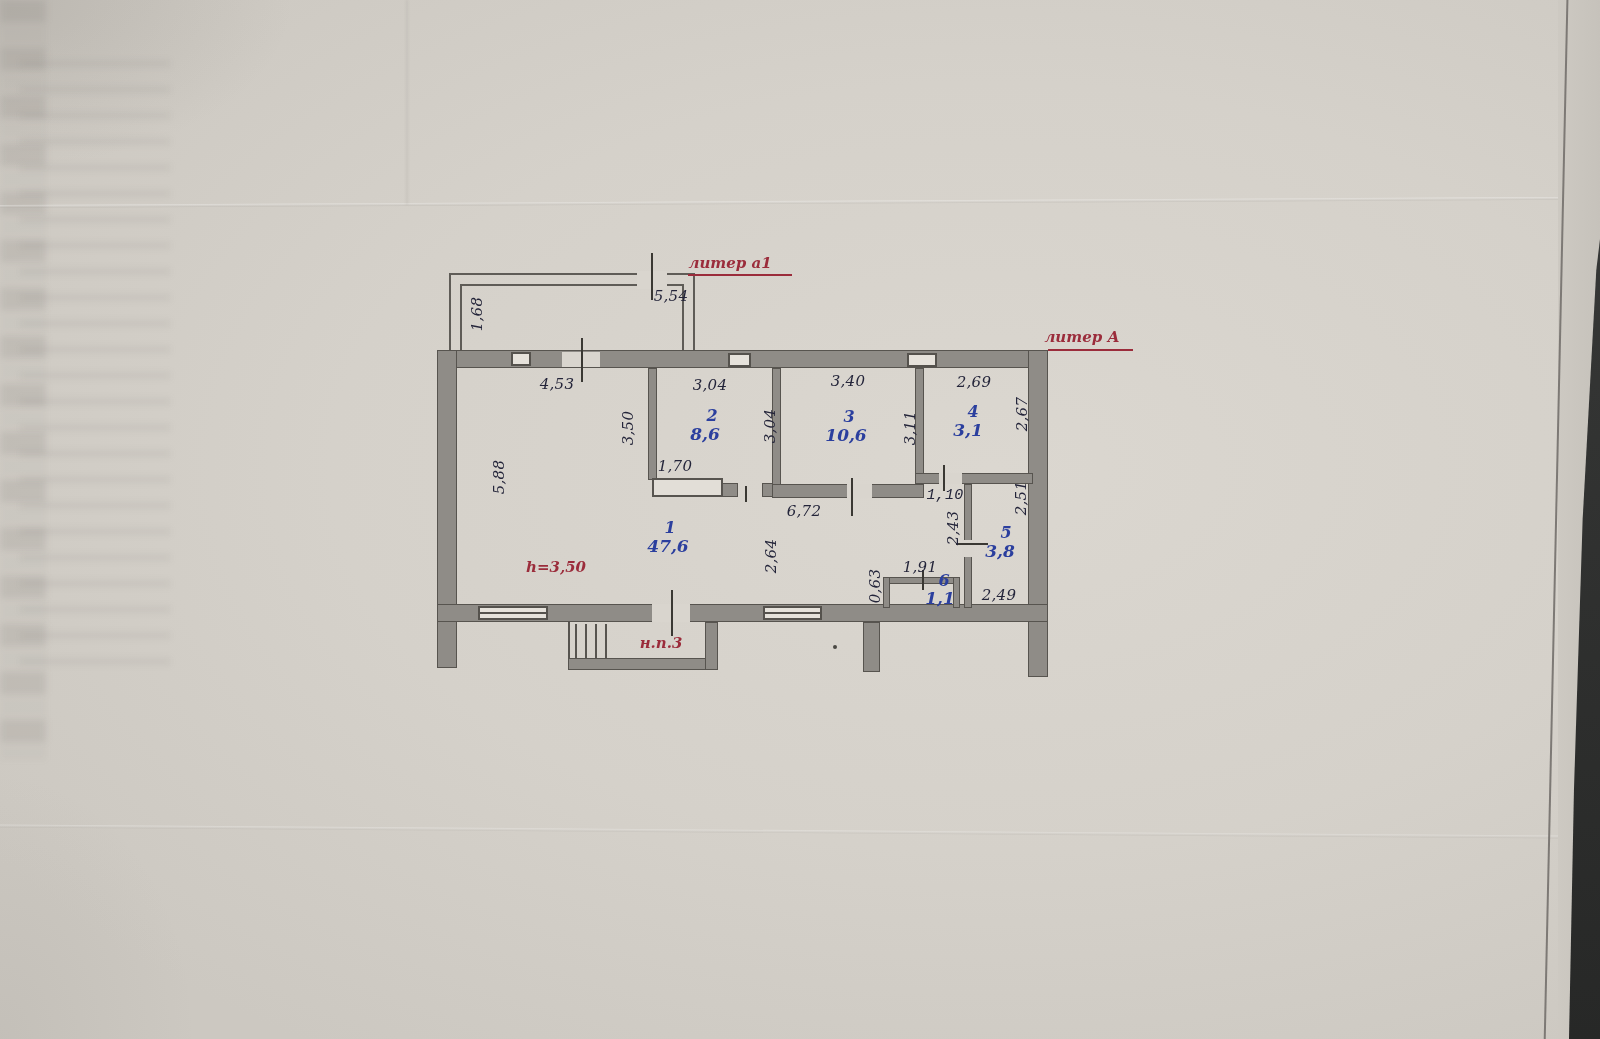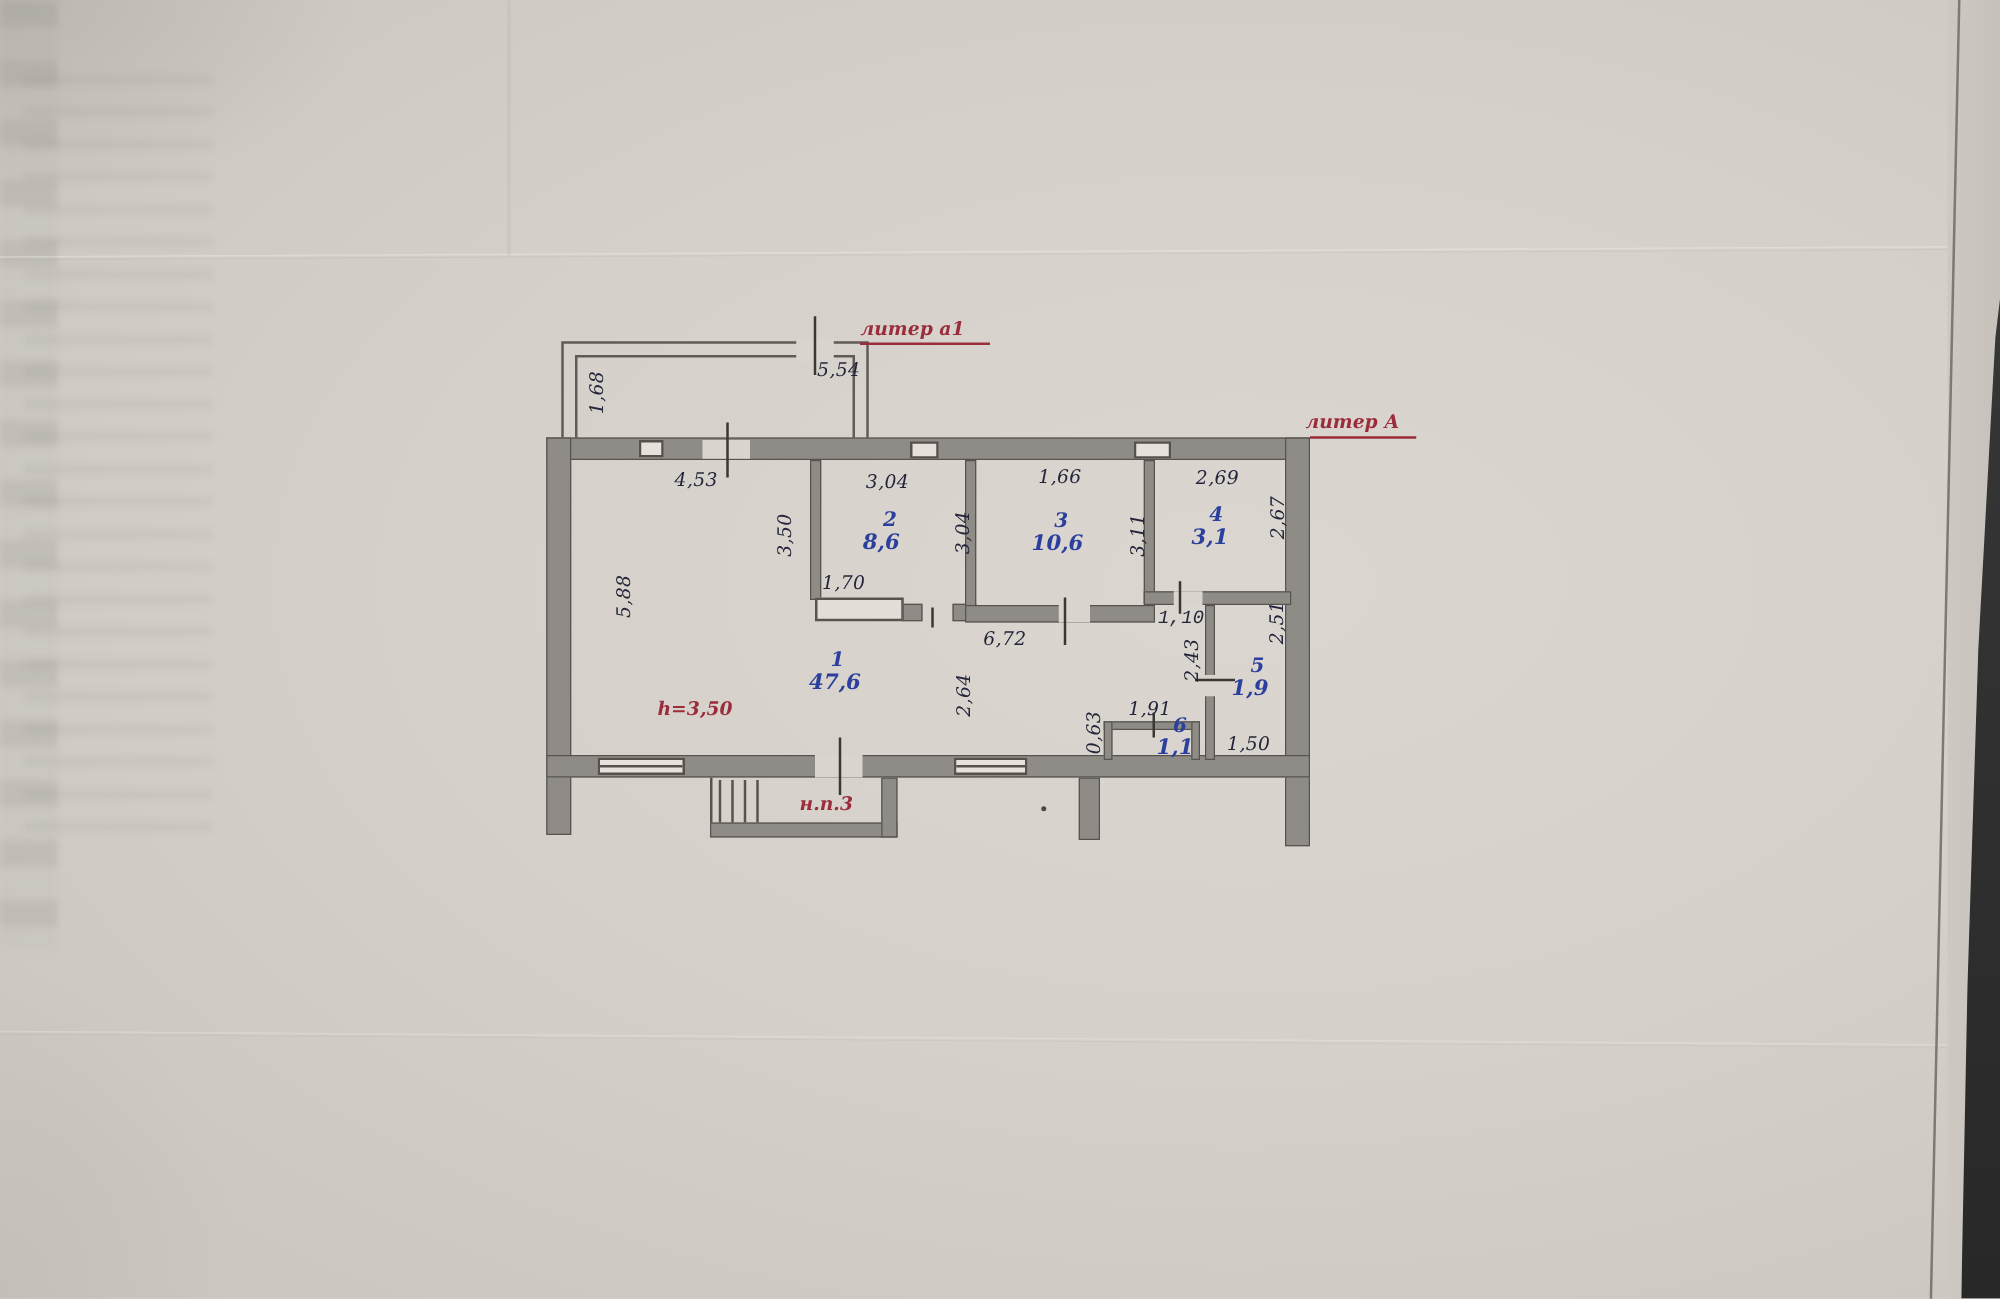--- a/index.html
+++ b/index.html
@@ -136,46 +136,46 @@
     <div class="wall" style="left:863px;top:622px;width:17px;height:50px;"></div>
     <div class="dot" style="left:833px;top:645px;"></div>
   </div>
 
 
   <div id="labels" style="position:absolute;inset:0;z-index:30;">
       <span class="dim" style="left: 671px; top: 296px;">5,54</span>
       <span class="dim vert" style="left: 477px; top: 314px;">1,68</span>
       <span class="dim" style="left: 557px; top: 384px;">4,53</span>
       <span class="dim" style="left: 710px; top: 385px;">3,04</span>
-      <span class="dim" style="left: 848px; top: 381px;">1,66</span>
+      <span class="dim" style="left: 848px; top: 381px;">3,40</span>
       <span class="dim" style="left: 974px; top: 382px;">2,69</span>
       <span class="dim vert" style="left: 628px; top: 428px;">3,50</span>
       <span class="dim vert" style="left: 770px; top: 426px;">3,04</span>
       <span class="dim vert" style="left: 910px; top: 428px;">3,11</span>
       <span class="dim vert" style="left: 1022px; top: 414px;">2,67</span>
       <span class="dim vert" style="left: 499px; top: 477px;">5,88</span>
       <span class="dim" style="left: 675px; top: 466px;">1,70</span>
       <span class="dim" style="left: 804px; top: 511px;">6,72</span>
       <span class="dim" style="left: 945px; top: 495px; font-family: Liberation Mono, monospace;">1,10</span>
       <span class="dim vert" style="left: 1021px; top: 498px;">2,51</span>
       <span class="dim vert" style="left: 953px; top: 528px;">2,43</span>
       <span class="dim vert" style="left: 771px; top: 556px;">2,64</span>
       <span class="dim" style="left: 920px; top: 567px;">1,91</span>
       <span class="dim vert" style="left: 875px; top: 586px;">0,63</span>
-      <span class="dim" style="left: 999px; top: 595px;">1,50</span>
+      <span class="dim" style="left: 999px; top: 595px;">2,49</span>
       <span class="room-num" style="left: 670px; top: 527px;">1</span>
       <span class="room-area" style="left: 668px; top: 546px;">47,6</span>
       <span class="room-num" style="left: 712px; top: 415px;">2</span>
       <span class="room-area" style="left: 705px; top: 434px;">8,6</span>
       <span class="room-num" style="left: 849px; top: 416px;">3</span>
       <span class="room-area" style="left: 846px; top: 435px;">10,6</span>
       <span class="room-num" style="left: 973px; top: 411px;">4</span>
       <span class="room-area" style="left: 968px; top: 430px;">3,1</span>
       <span class="room-num" style="left: 1006px; top: 532px;">5</span>
-      <span class="room-area" style="left: 1000px; top: 551px;">1,9</span>
+      <span class="room-area" style="left: 1000px; top: 551px;">3,8</span>
       <span class="room-num" style="left: 944px; top: 580px;">6</span>
       <span class="room-area" style="left: 940px; top: 598px;">1,1</span>
       <span class="redlab" style="left: 730px; top: 263px;">литер а1</span>
       <div class="red-underline" style="left: 688px; top: 274px; width: 104px;"></div>
       <span class="redlab" style="left: 1082px; top: 337px;">литер А</span>
       <div class="red-underline" style="left: 1048px; top: 349px; width: 85px;"></div>
       <span class="redlab" style="left: 556px; top: 567px;">h=3,50</span>
       <span class="redlab" style="left: 661px; top: 643px;">н.п.3</span>
     </div>
 

